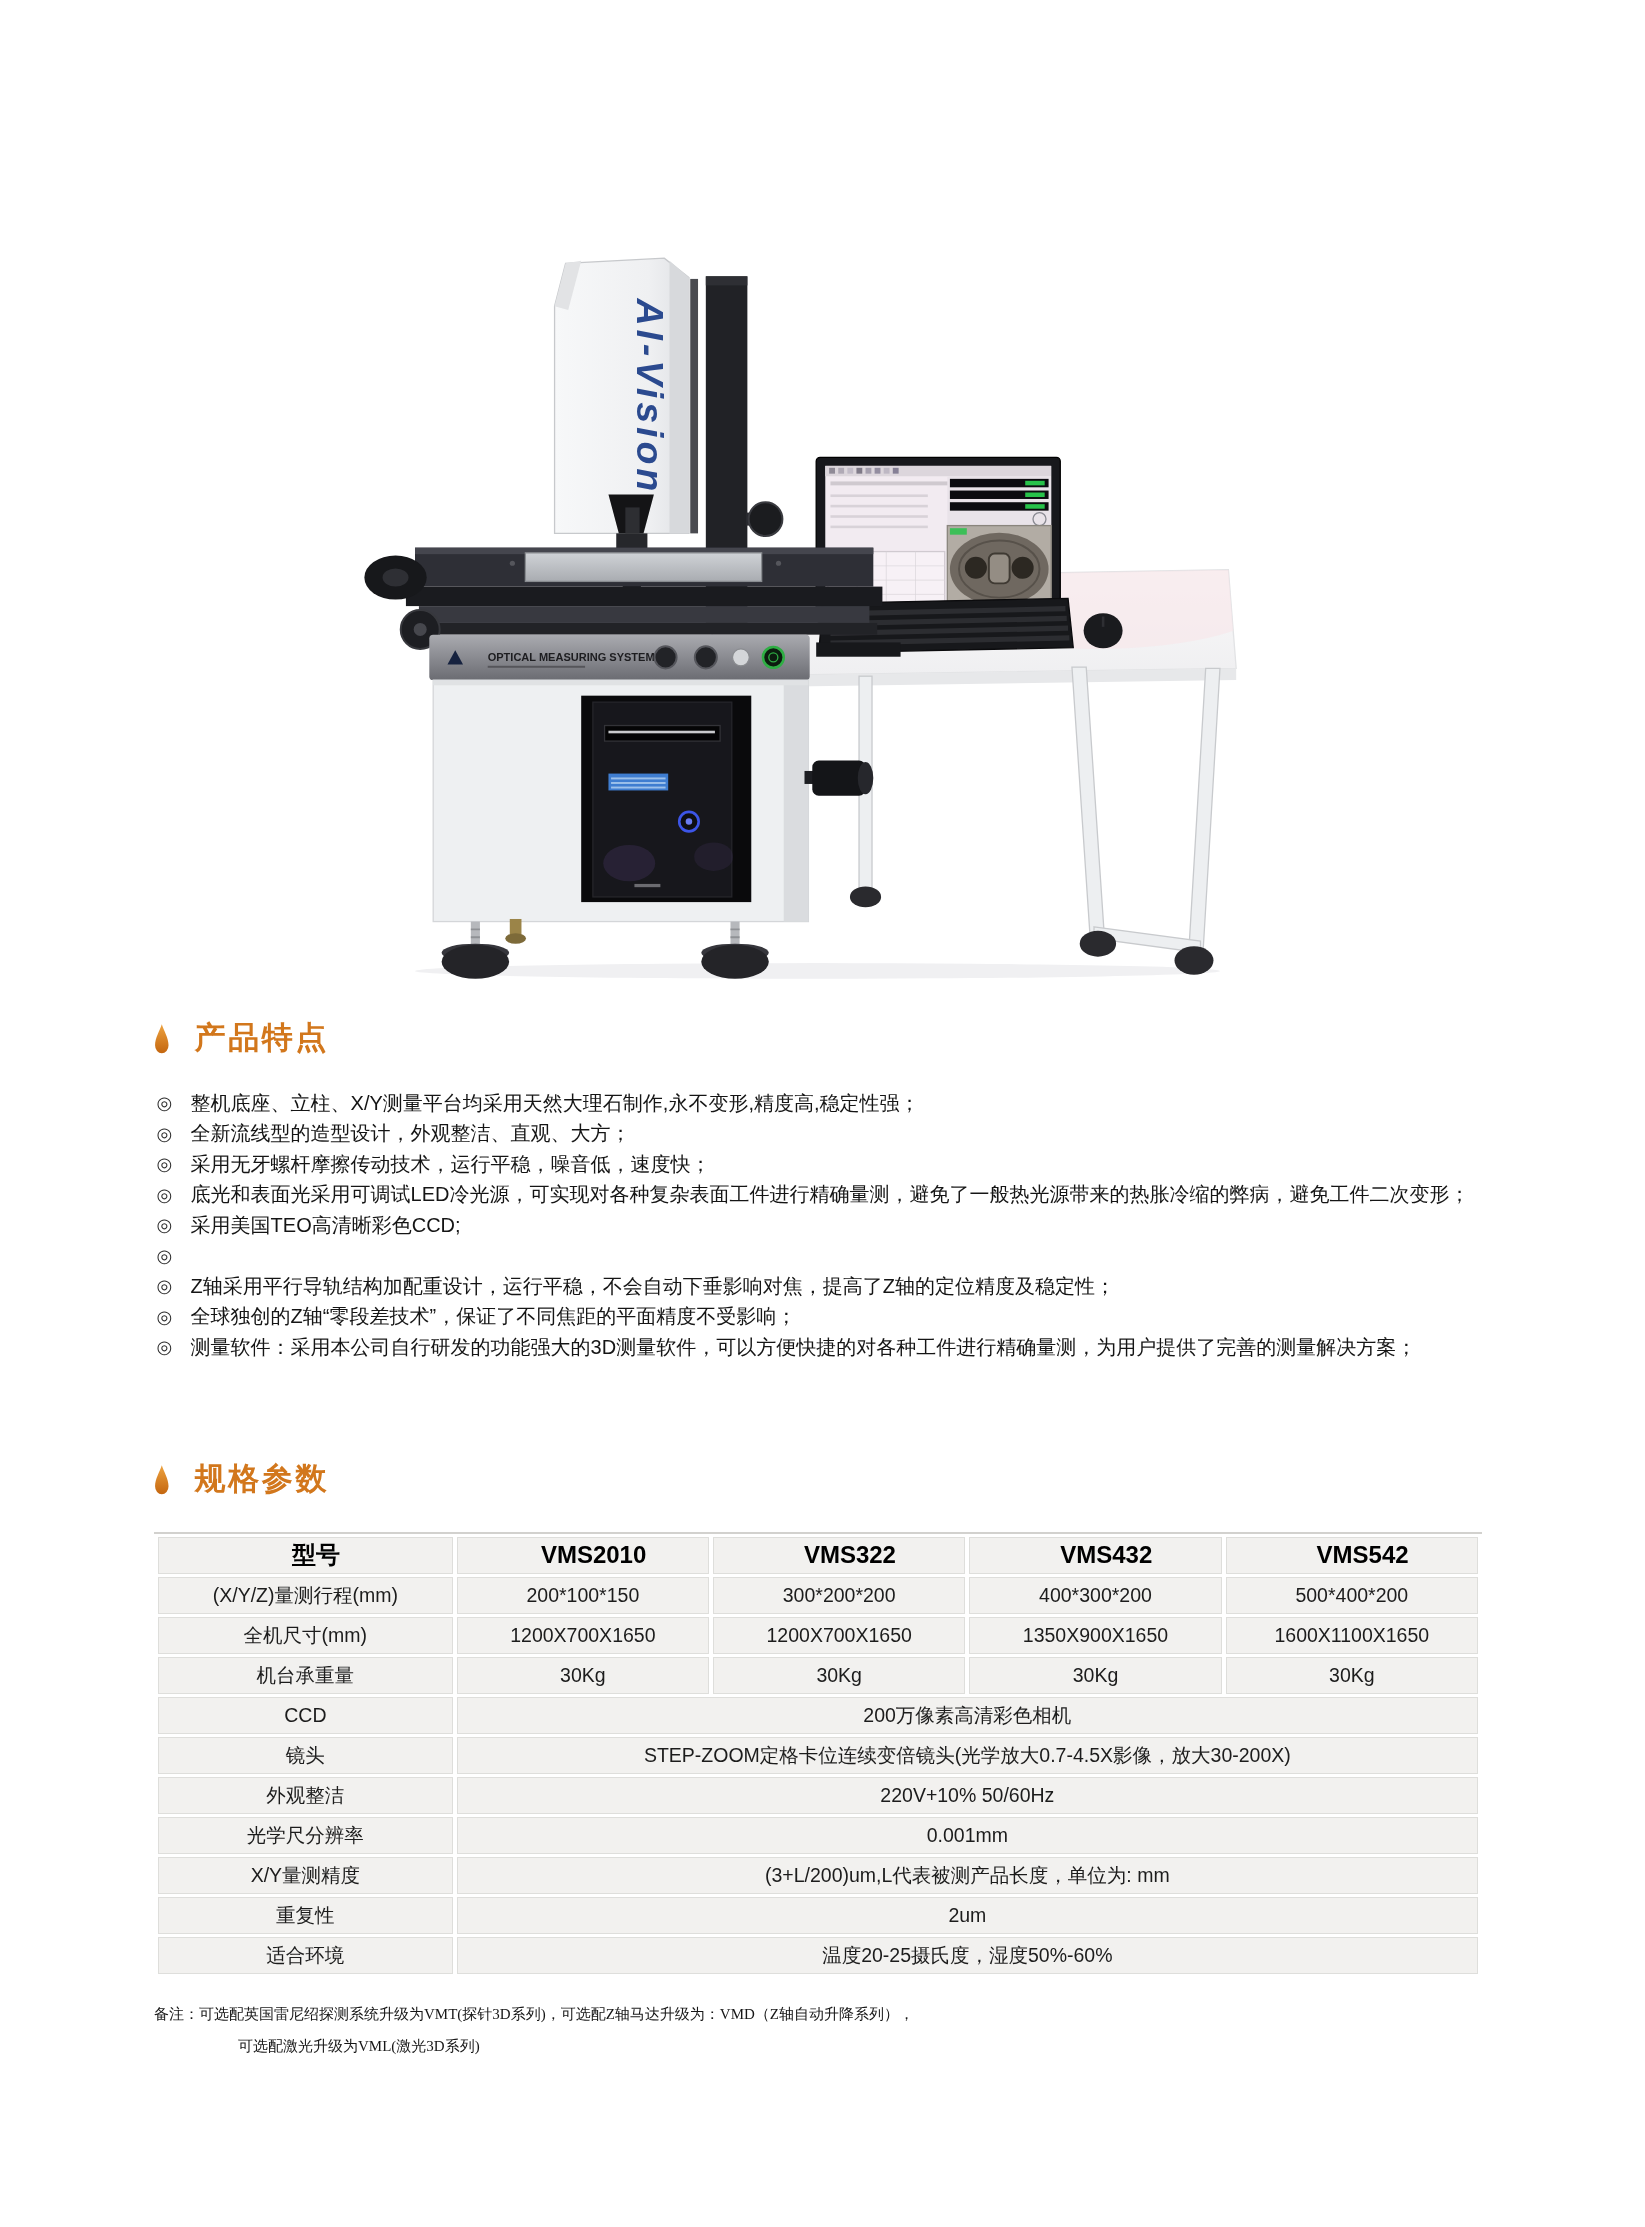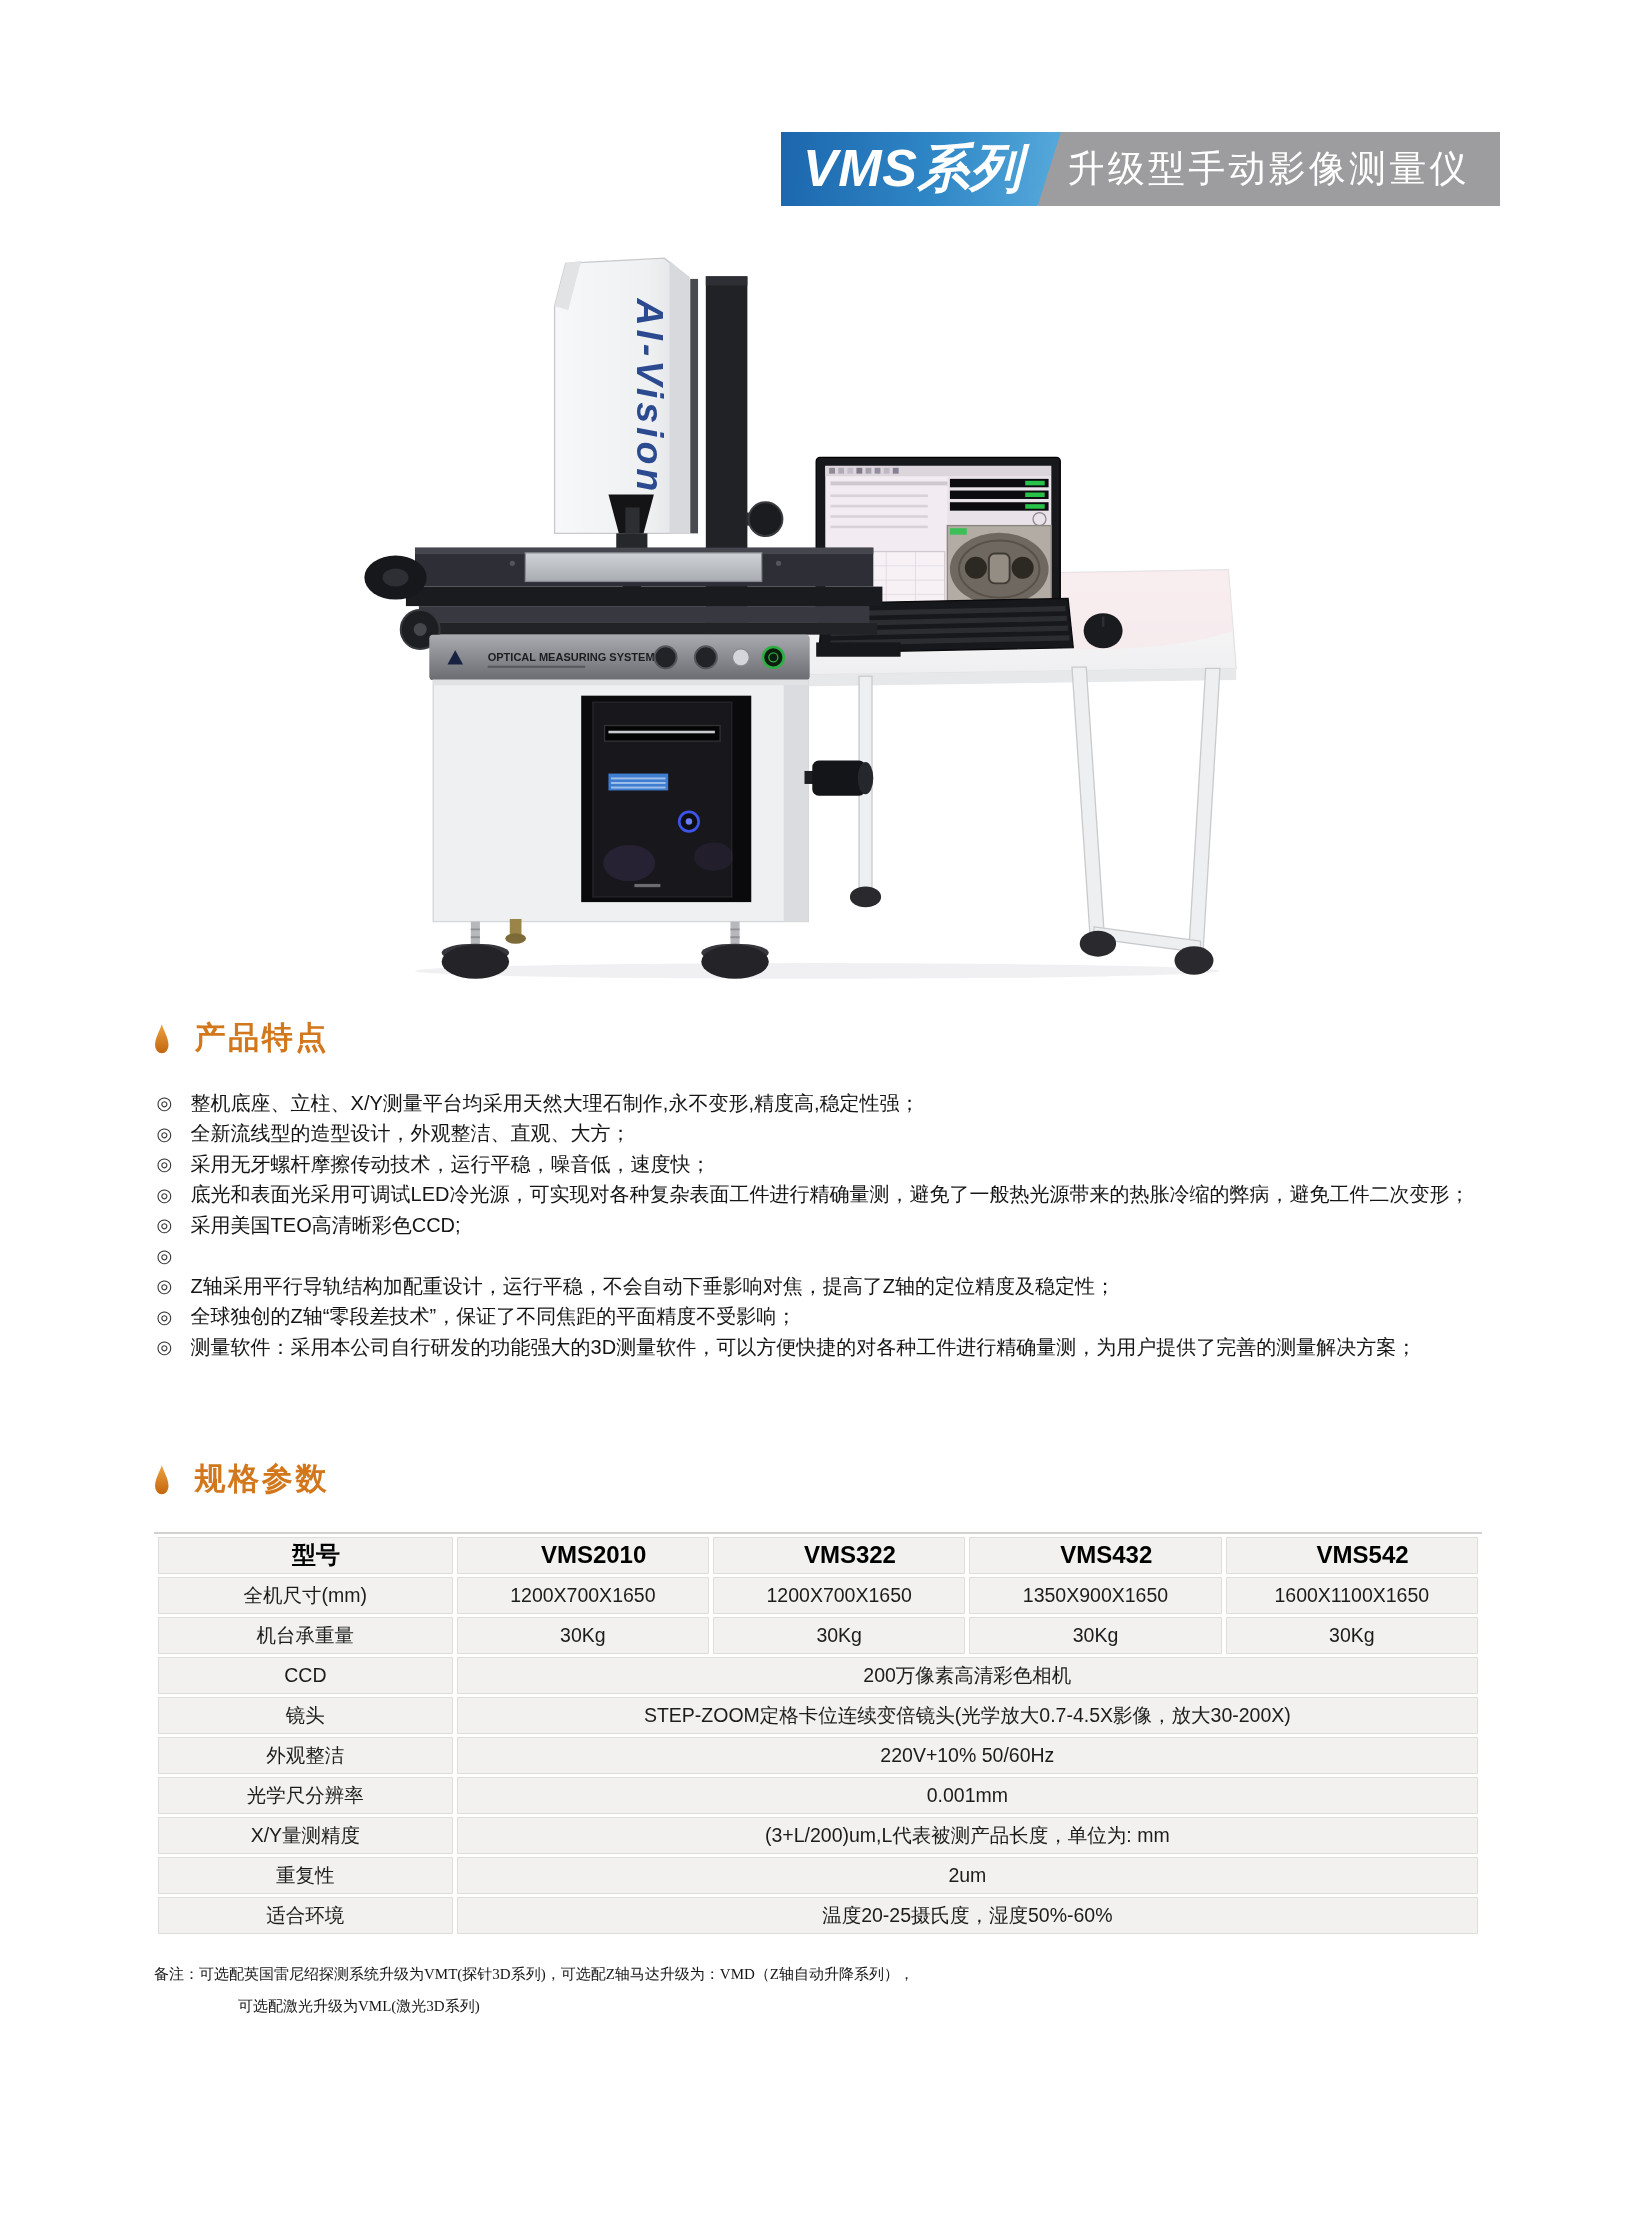--- a/index.html
+++ b/index.html
@@ -56,28 +56,20 @@
   .company .cn { font-size:25px; font-weight:bold; letter-spacing:1.3px; color:#17120d; }
   .company .en { font-size:15px; margin-top:3.9px; color:#17120d; letter-spacing:0.4px; font-weight:bold; }
   .fdiv { width:1.9px; height:57px; background:#1a1a1a; flex:none; }
   .pageno { font-size:57px; color:#17120d; line-height:1; }
 </style>
 </head>
 <body>
 
 <div class="page">
 
-  <header class="topbar">
-    <div class="badge-blue">
-      <span>VMS系列</span>
-    </div>
-    <div class="badge-gray">
-      <span>升级型手动影像测量仪</span>
-    </div>
-  </header>
 
   <svg class="photo" width="909" height="766" viewBox="0 0 1400 1180">
     <defs>
       <linearGradient id="gHead" x1="0" y1="0" x2="1" y2="0">
         <stop offset="0" stop-color="#f7f8f9"></stop>
           <stop offset="0.7" stop-color="#eff0f2"></stop>
           <stop offset="1" stop-color="#dfe1e4"></stop>
       </linearGradient>
       <linearGradient id="gBand" x1="0" y1="0" x2="0" y2="1">
         <stop offset="0" stop-color="#aaabb0"></stop>
@@ -340,20 +332,27 @@
         </colgroup>
       <tbody>
           <tr>
         <th>型号</th>
         <th>VMS2010</th>
         <th>VMS322</th>
         <th>VMS432</th>
         <th>VMS542</th>
       </tr>
       <tr>
+        <td class="lbl">(X/Y/Z)量测行程(mm)</td>
+        <td>200*100*150</td>
+        <td>300*200*200</td>
+        <td>400*300*200</td>
+        <td>500*400*200</td>
+      </tr>
+      <tr>
         <td class="lbl">全机尺寸(mm)</td>
         <td>1200X700X1650</td>
         <td>1200X700X1650</td>
         <td>1350X900X1650</td>
         <td>1600X1100X1650</td>
       </tr>
       <tr>
         <td class="lbl">机台承重量</td>
         <td>30Kg</td>
         <td>30Kg</td>

